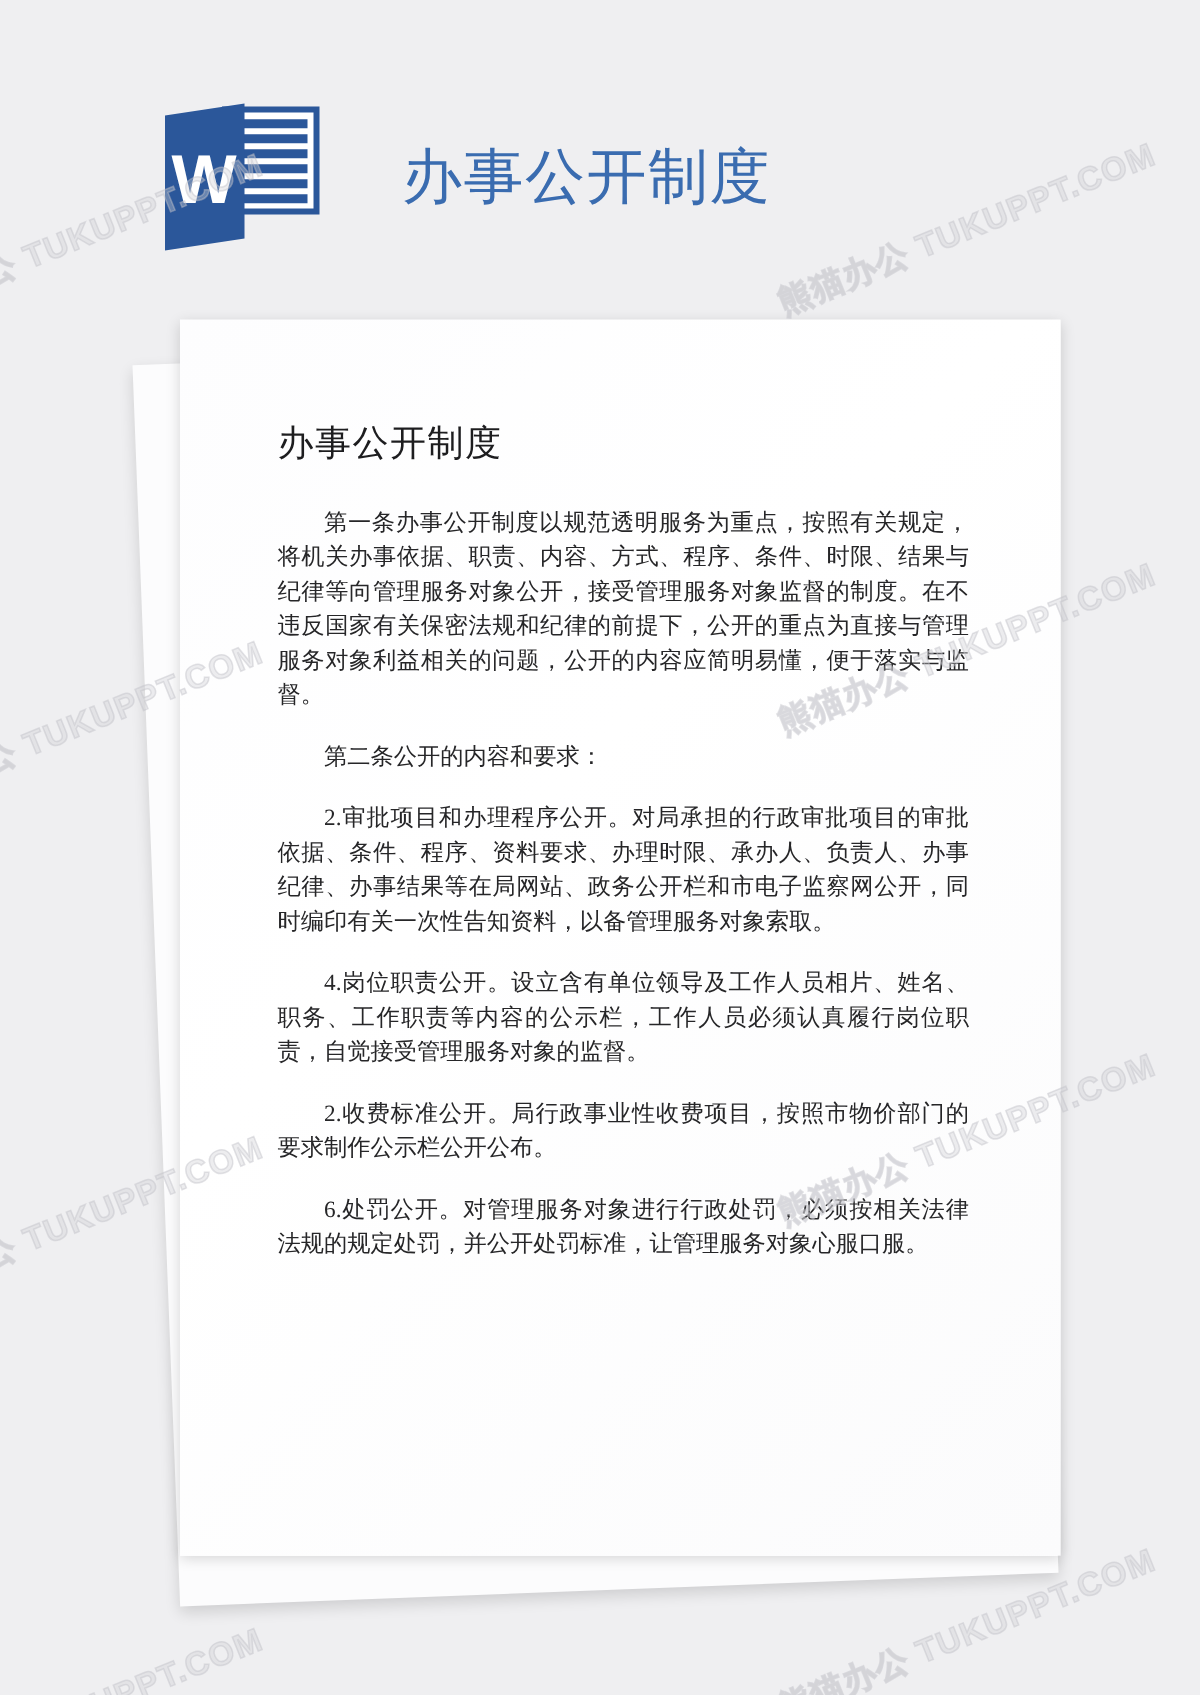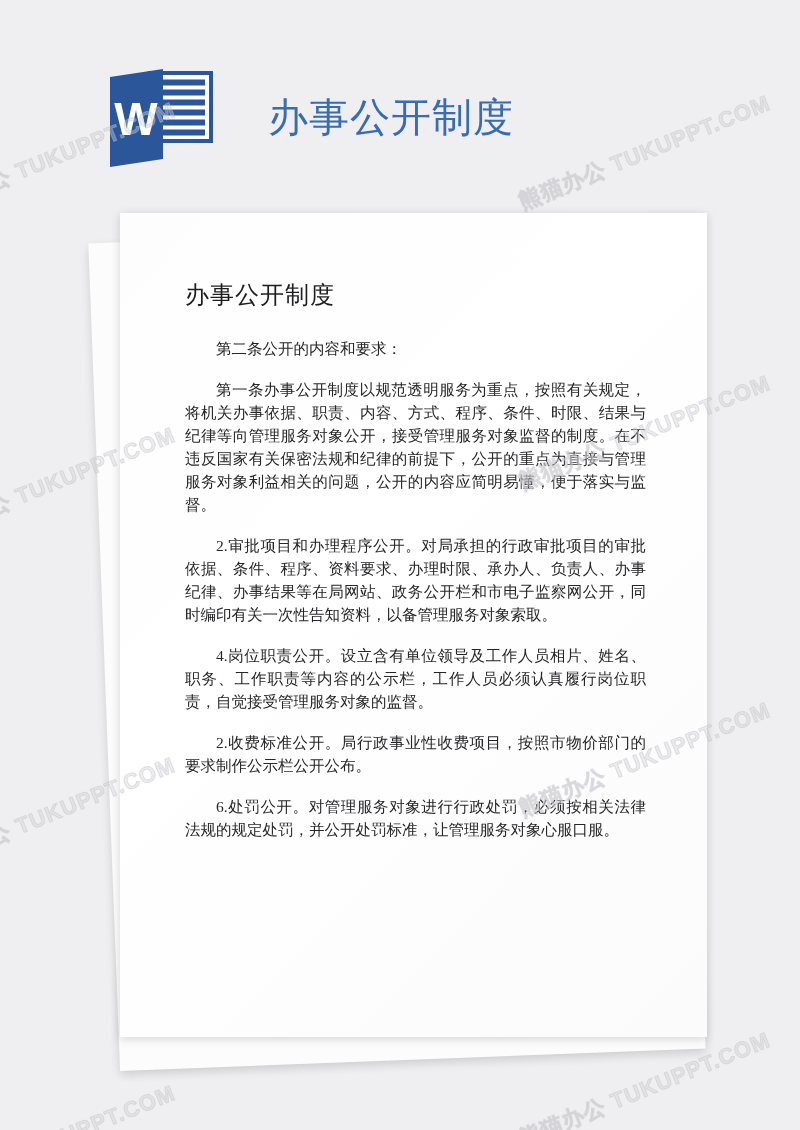--- a/index.html
+++ b/index.html
@@ -91,22 +91,22 @@
       <text x="41" y="73" font-size="46" font-weight="bold" fill="#ffffff" text-anchor="middle" font-family="'Liberation Sans', sans-serif">W</text>
     </svg>
     <div class="page-title">办事公开制度</div>
   </div>
 
   <div class="page-back"></div>
 
   <div class="page">
     <div class="doc-title">办事公开制度</div>
 
+    <p class="para">第一条办事公开制度以规范透明服务为重点，按照有关规定，将机关办事依据、职责、内容、方式、程序、条件、时限、结果与纪律等向管理服务对象公开，接受管理服务对象监督的制度。在不违反国家有关保密法规和纪律的前提下，公开的重点为直接与管理服务对象利益相关的问题，公开的内容应简明易懂，便于落实与监督。</p>
     <p class="para">第二条公开的内容和要求：</p>
-    <p class="para">第一条办事公开制度以规范透明服务为重点，按照有关规定，将机关办事依据、职责、内容、方式、程序、条件、时限、结果与纪律等向管理服务对象公开，接受管理服务对象监督的制度。在不违反国家有关保密法规和纪律的前提下，公开的重点为直接与管理服务对象利益相关的问题，公开的内容应简明易懂，便于落实与监督。</p>
     <p class="para">2.审批项目和办理程序公开。对局承担的行政审批项目的审批依据、条件、程序、资料要求、办理时限、承办人、负责人、办事纪律、办事结果等在局网站、政务公开栏和市电子监察网公开，同时编印有关一次性告知资料，以备管理服务对象索取。</p>
     <p class="para">4.岗位职责公开。设立含有单位领导及工作人员相片、姓名、职务、工作职责等内容的公示栏，工作人员必须认真履行岗位职责，自觉接受管理服务对象的监督。</p>
     <p class="para">2.收费标准公开。局行政事业性收费项目，按照市物价部门的要求制作公示栏公开公布。</p>
     <p class="para">6.处罚公开。对管理服务对象进行行政处罚，必须按相关法律法规的规定处罚，并公开处罚标准，让管理服务对象心服口服。</p>
 
   </div>
 
   <span class="wm" style="left:-75px; top:195px;">熊猫办公 TUKUPPT.COM</span>
   <span class="wm" style="left:520px; top:188px;">熊猫办公 TUKUPPT.COM</span>
   <span class="wm" style="left:-75px; top:520px;">熊猫办公 TUKUPPT.COM</span>

